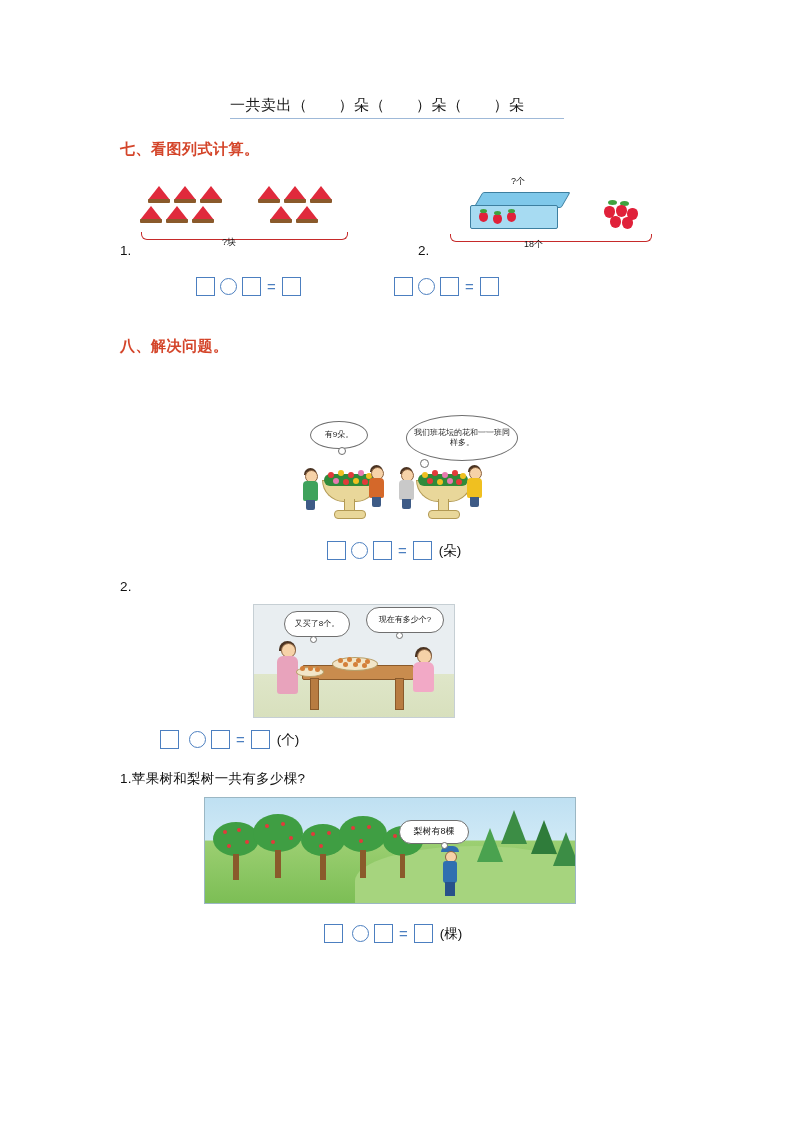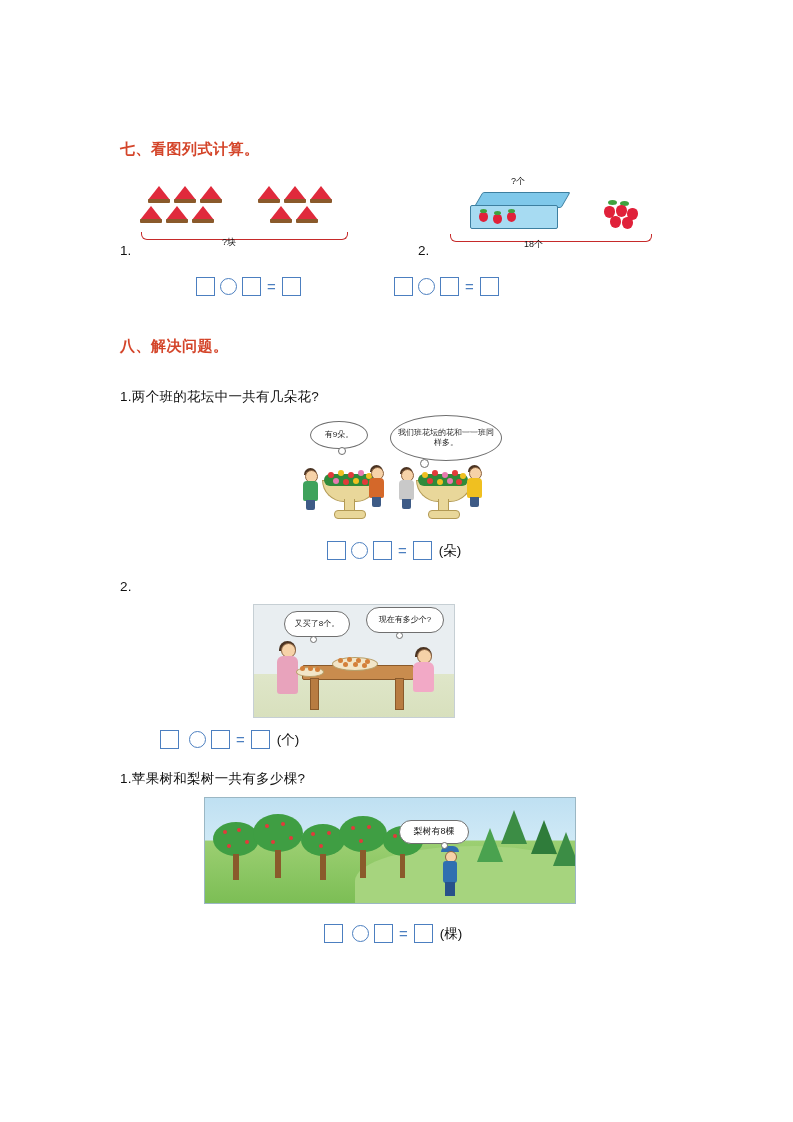--- a/index.html
+++ b/index.html
@@ -390,20 +390,24 @@
     border-left: 13px solid transparent;
     border-right: 13px solid transparent;
     border-bottom: 34px solid #3c8d45;
   }
 </style>
 </head>
 <body>
 
 <div class="page">
 
+  <div class="topline">
+    <span>一共卖出（　　）朵（　　）朵（　　）朵</span>
+    <div class="rule"></div>
+  </div>
 
   <div class="sec-head" style="left:120px; top:140px;">七、看图列式计算。</div>
 
   <div class="illus" style="left:140px; top:186px; width:210px; height:46px;">
 
     <div class="tri-wrap" style="left:8px; top:0px;">
         <div class="body"></div>
         <div class="base"></div>
       </div>
     <div class="tri-wrap" style="left:34px; top:0px;">
@@ -489,27 +493,26 @@
   <div class="eqrow" style="left:394px; top:277px;">
     <div class="bbox"></div>
     <div class="bcircle"></div>
     <div class="bbox"></div>
     <div class="eqsign">=</div>
     <div class="bbox"></div>
   </div>
 
   <div class="sec-head" style="left:120px; top:337px;">八、解决问题。</div>
 
-  <div class="qtext" style="left:120px; top:388px;">1.两个班的花坛中一共有几朵花?</div>
 
   <div class="scene" style="left:290px; top:415px; width:230px; height:115px;">
 
     <div class="bubble" style="left:20px; top:6px; width:58px; height:28px;">有9朵。</div>
     <div class="bub-tail" style="left:48px; top:32px; width:6px; height:6px;"></div>
-    <div class="bubble" style="left:100px; top:0px; width:112px; height:46px;">我们班花坛的花和一一班同样多。</div>
+    <div class="bubble" style="left:116px; top:0px; width:112px; height:46px;">我们班花坛的花和一一班同样多。</div>
     <div class="bub-tail" style="left:130px; top:44px; width:7px; height:7px;"></div>
 
     <div class="planter" style="left:32px; top:55px; width:56px; height:50px;">
       <div class="bowl"></div>
       <div class="soil"></div>
       <div class="stem"></div>
       <div class="foot"></div>
       <div class="fl" style="left:6px; top:2px; background:#e23a3a;"></div>
       <div class="fl" style="left:16px; top:0px; background:#f0c020;"></div>
       <div class="fl" style="left:26px; top:2px; background:#e23a3a;"></div>

